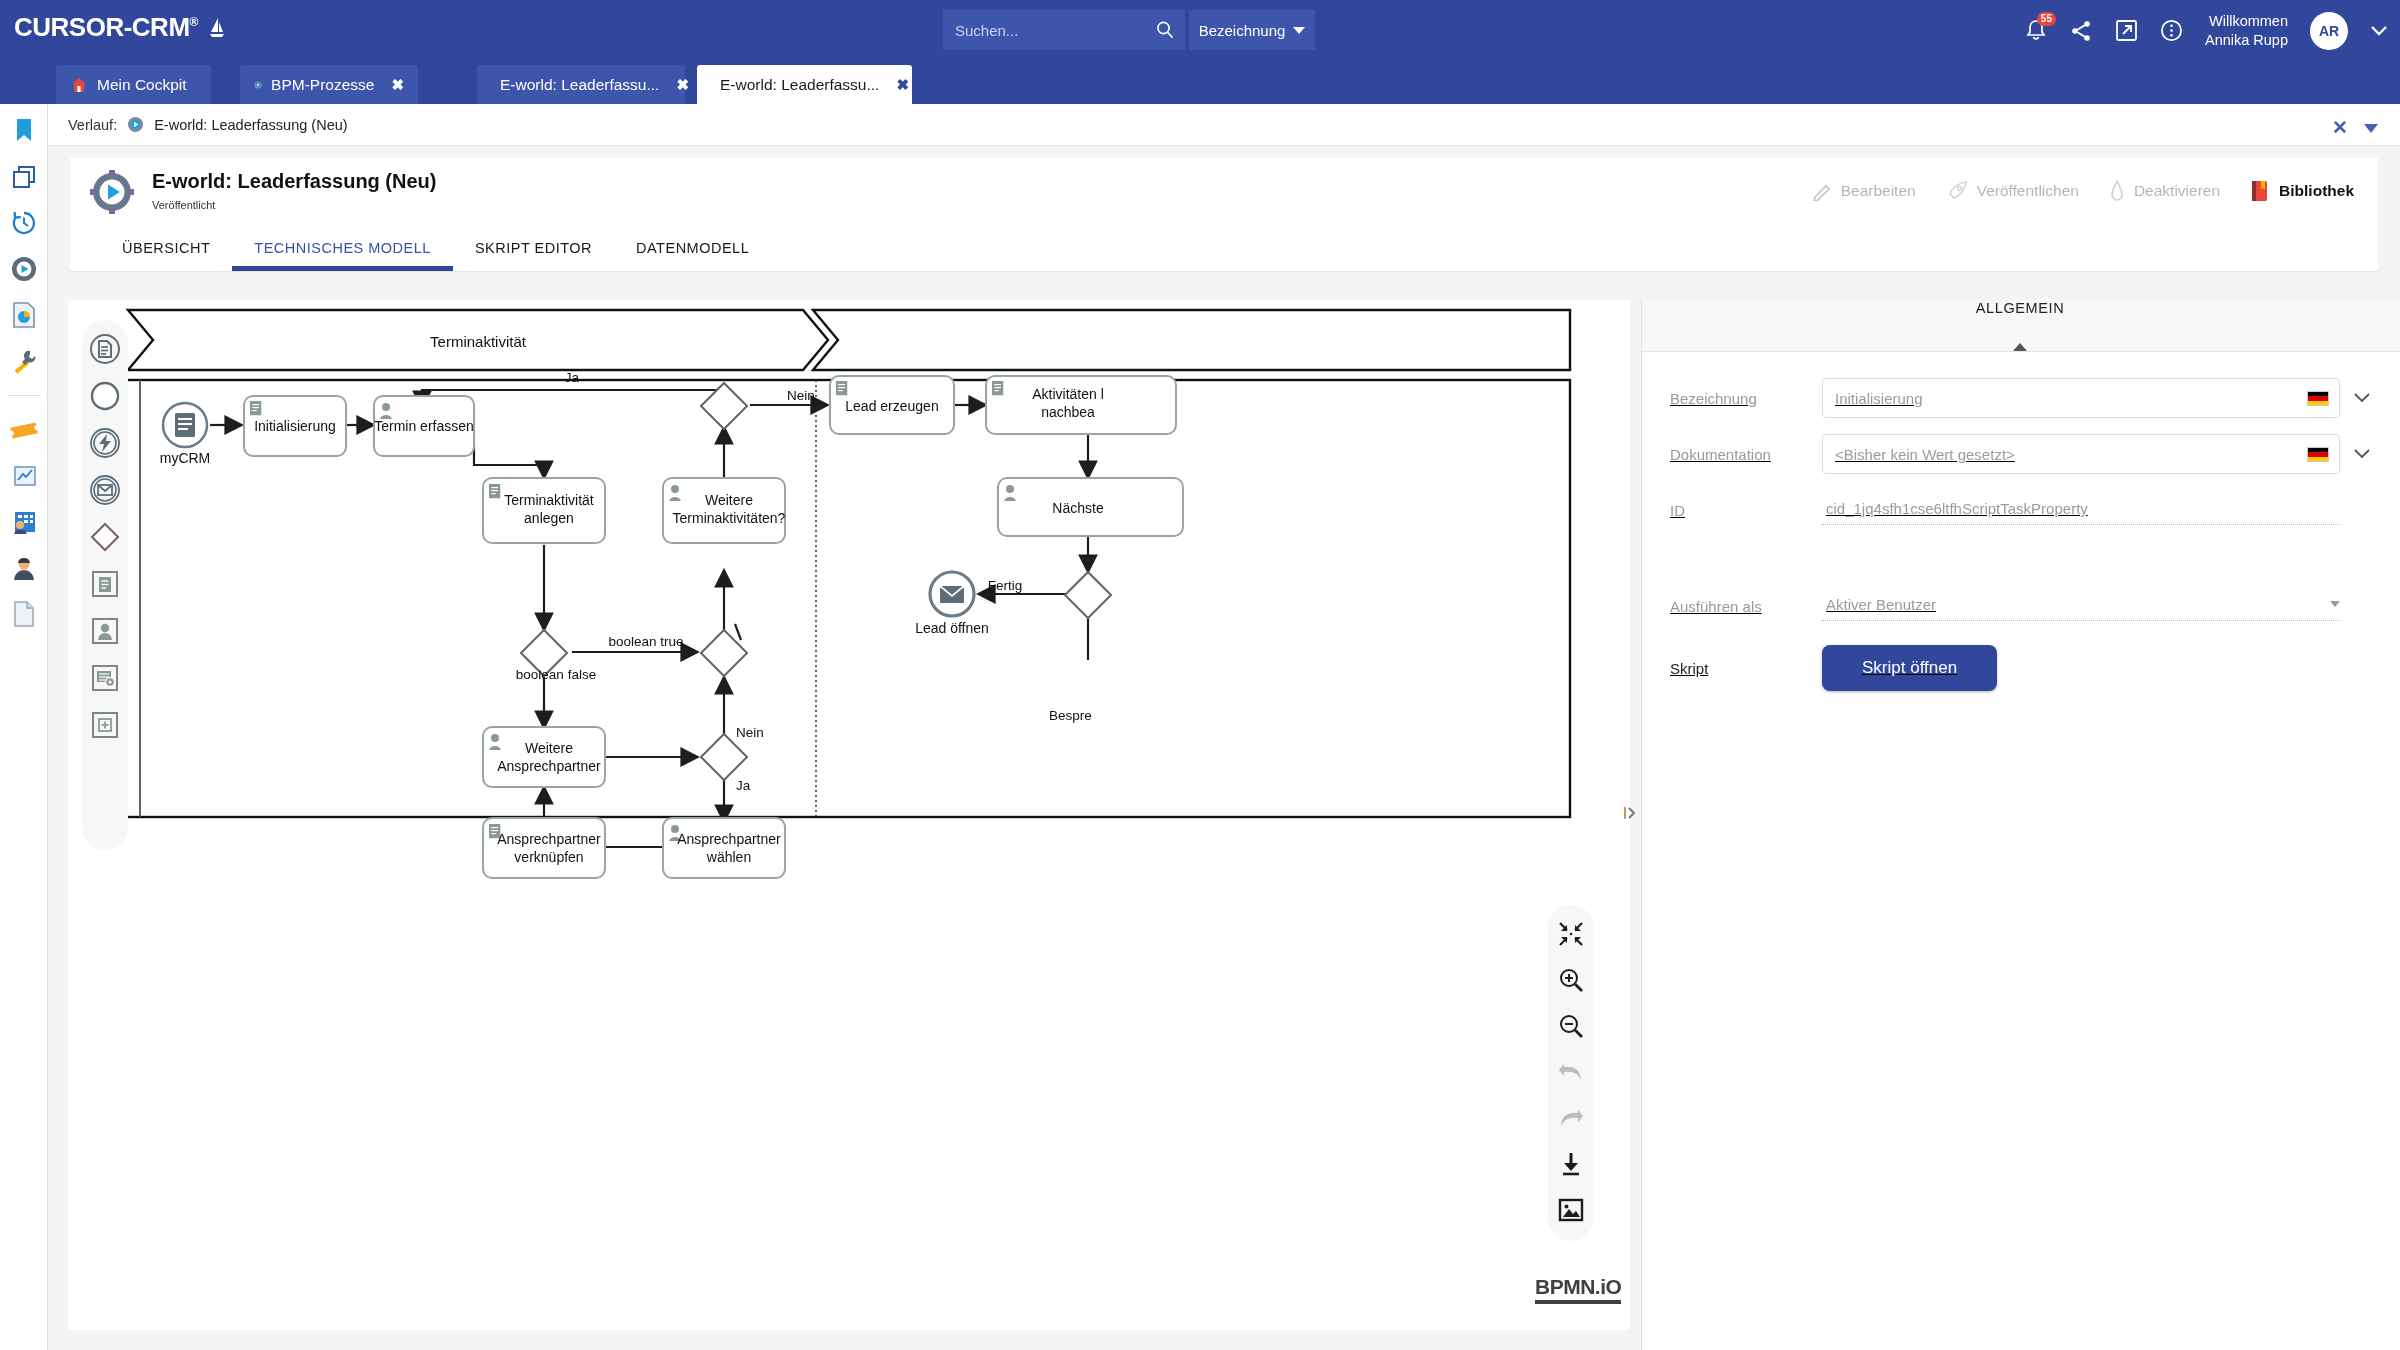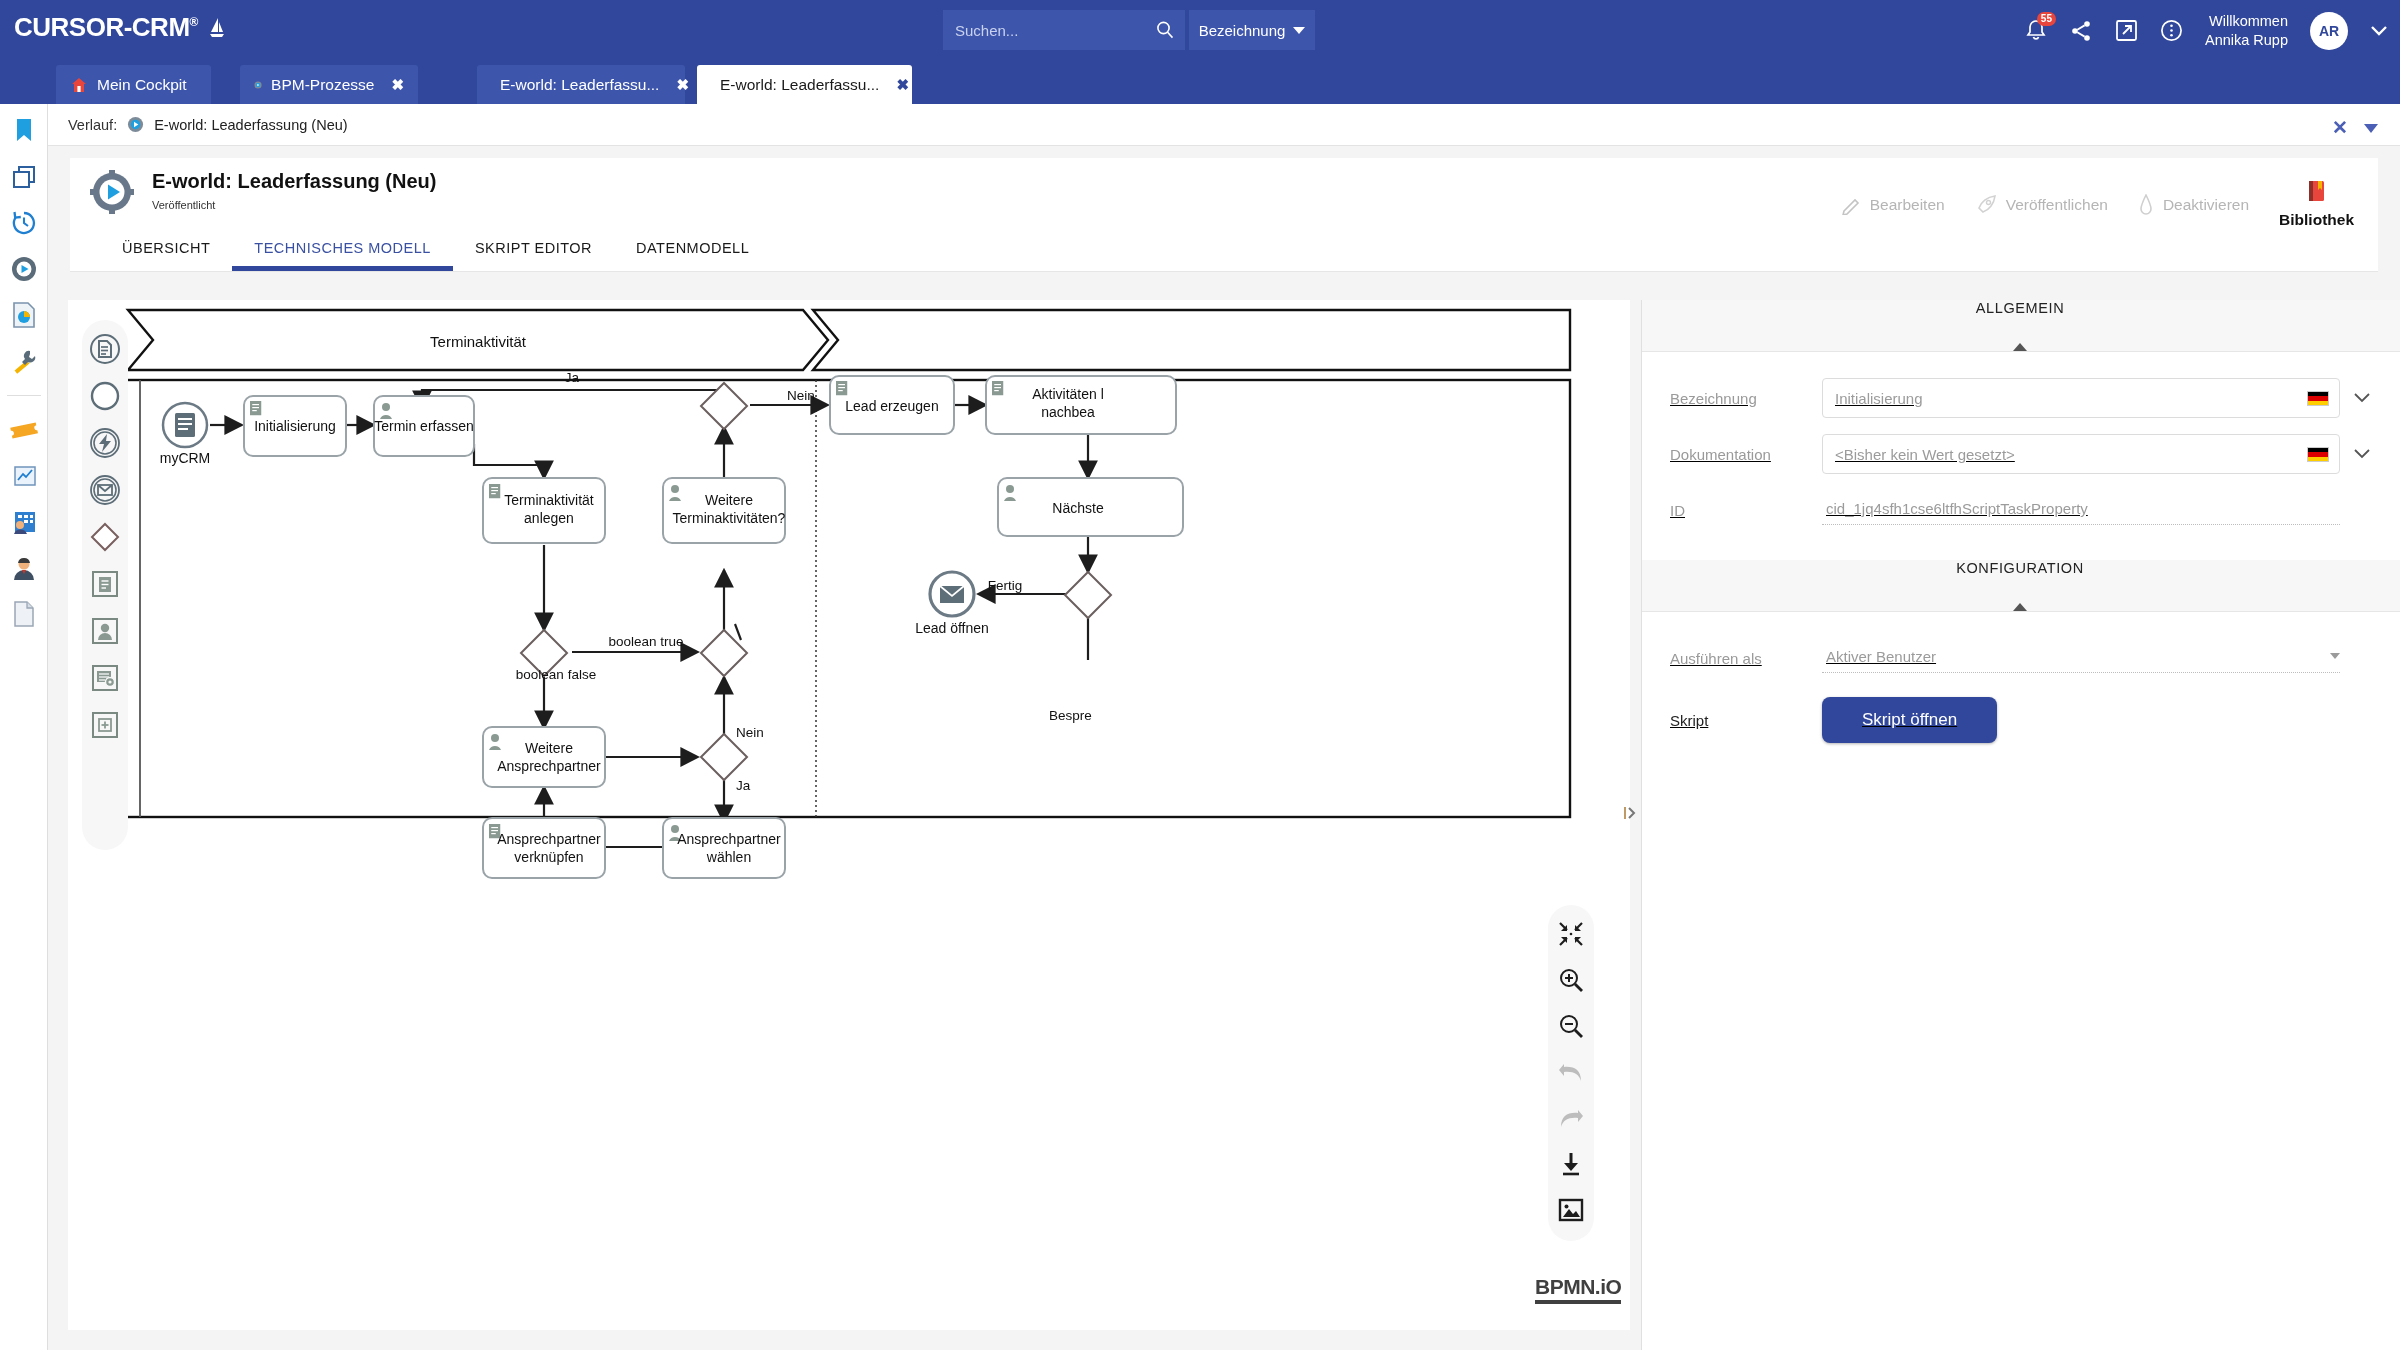--- a/index.html
+++ b/index.html
@@ -91,21 +91,21 @@
 
   .pagehead {
     position: absolute; left: 22px; top: 12px; width: 2308px; height: 68px;
     background: #fff; display: flex; align-items: center; padding-left: 20px; gap: 18px;
   }
   .pagehead .gear { width: 44px; height: 44px; }
   .pagehead .t1 { font-size: 20px; font-weight: bold; color: #111; line-height: 24px; }
   .pagehead .t2 { font-size: 11px; color: #333; line-height: 20px; margin-top: 2px; }
   .headactions { position: absolute; right: 24px; top: 22px; display: flex; align-items: center; gap: 30px; }
   .hact { display: flex; align-items: center; gap: 9px; font-size: 15.5px; color: #b5b5b5; cursor: pointer; }
-  .hact.enabled { color: #111; font-weight: bold; flex-direction: column; }
+  .hact.enabled { color: #111; font-weight: bold; }
 
   .tabsrow {
     position: absolute; left: 22px; top: 80px; width: 2308px; height: 46px;
     background: #fff; display: flex; align-items: flex-end; padding-left: 30px; gap: 0;
     border-bottom: 1px solid #e6e6e6;
   }
   .subtab {
     height: 46px; display: flex; align-items: center; padding: 0 22px;
     font-size: 14.5px; letter-spacing: 0.5px; color: #1a1a1a; cursor: pointer; position: relative;
   }
@@ -847,24 +847,20 @@
       </div>
       <div class="frow">
         <div class="flabel">ID</div>
         <div class="fdotted">
           <span>cid_1jq4sfh1cse6ltfhScriptTaskProperty</span>
         </div>
         <div class="fchev"></div>
       </div>
     </div>
 
-    <div class="sectionhead">
-      <span>KONFIGURATION</span>
-      <span class="caret-up"></span>
-    </div>
     <div class="sectionbody">
       <div class="frow">
         <div class="flabel">Ausführen als</div>
         <div class="fdotted">
           <span>Aktiver Benutzer</span>
           <span class="caret-sm-d"></span>
         </div>
         <div class="fchev"></div>
       </div>
       <div class="frow" style="margin-top:6px;">

